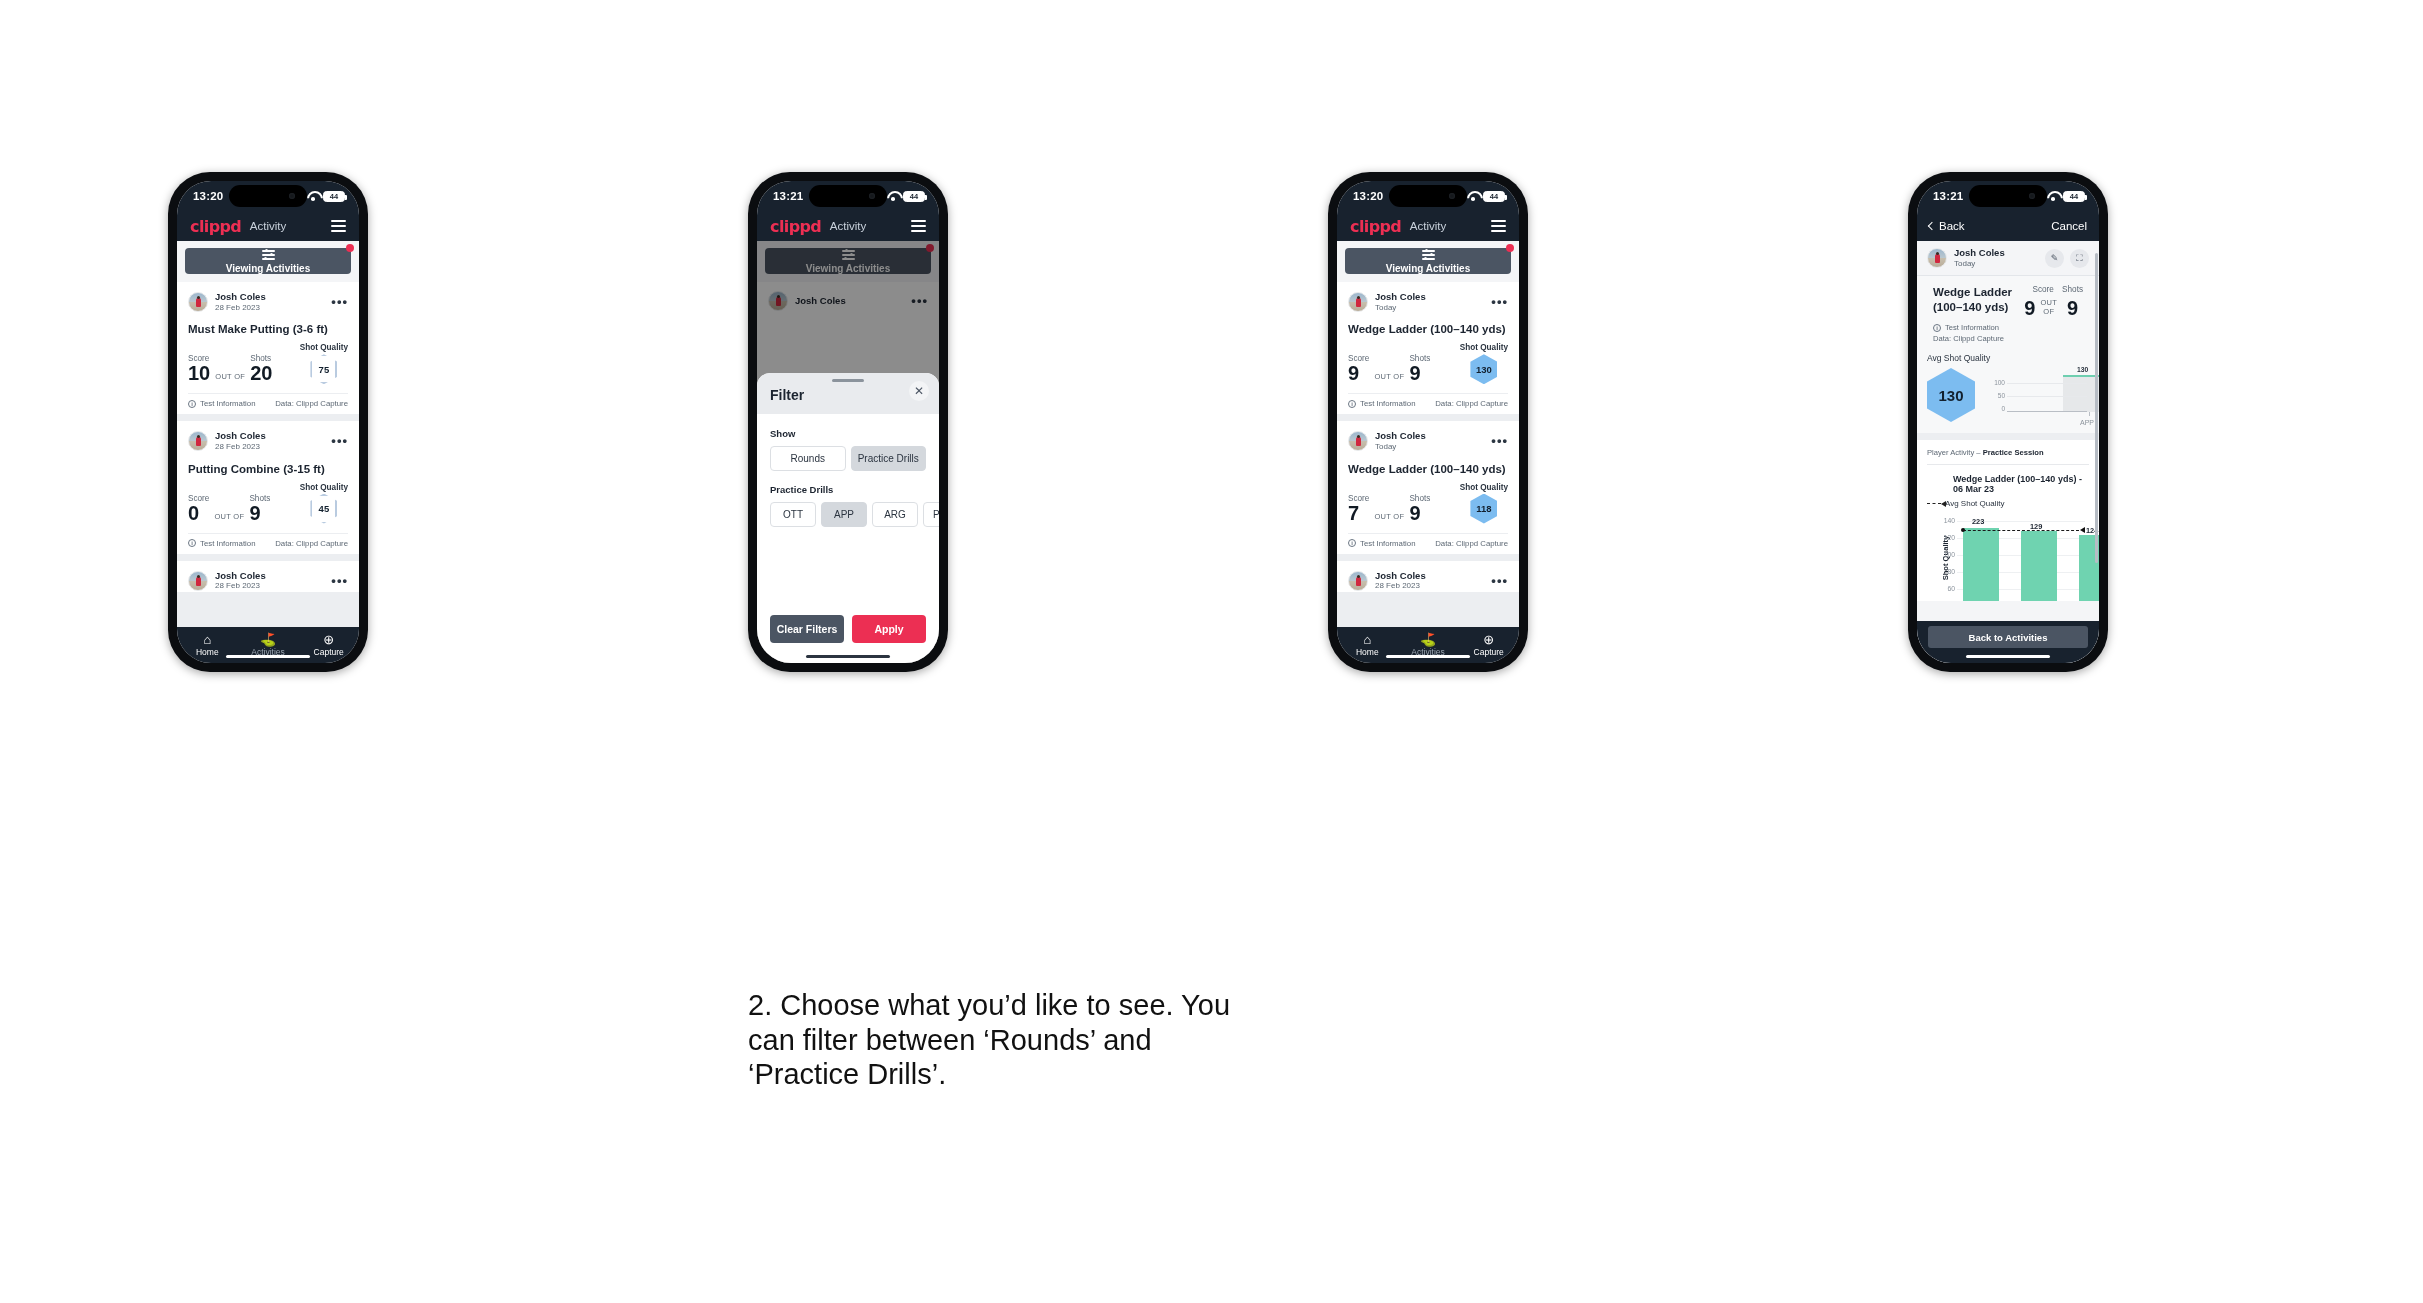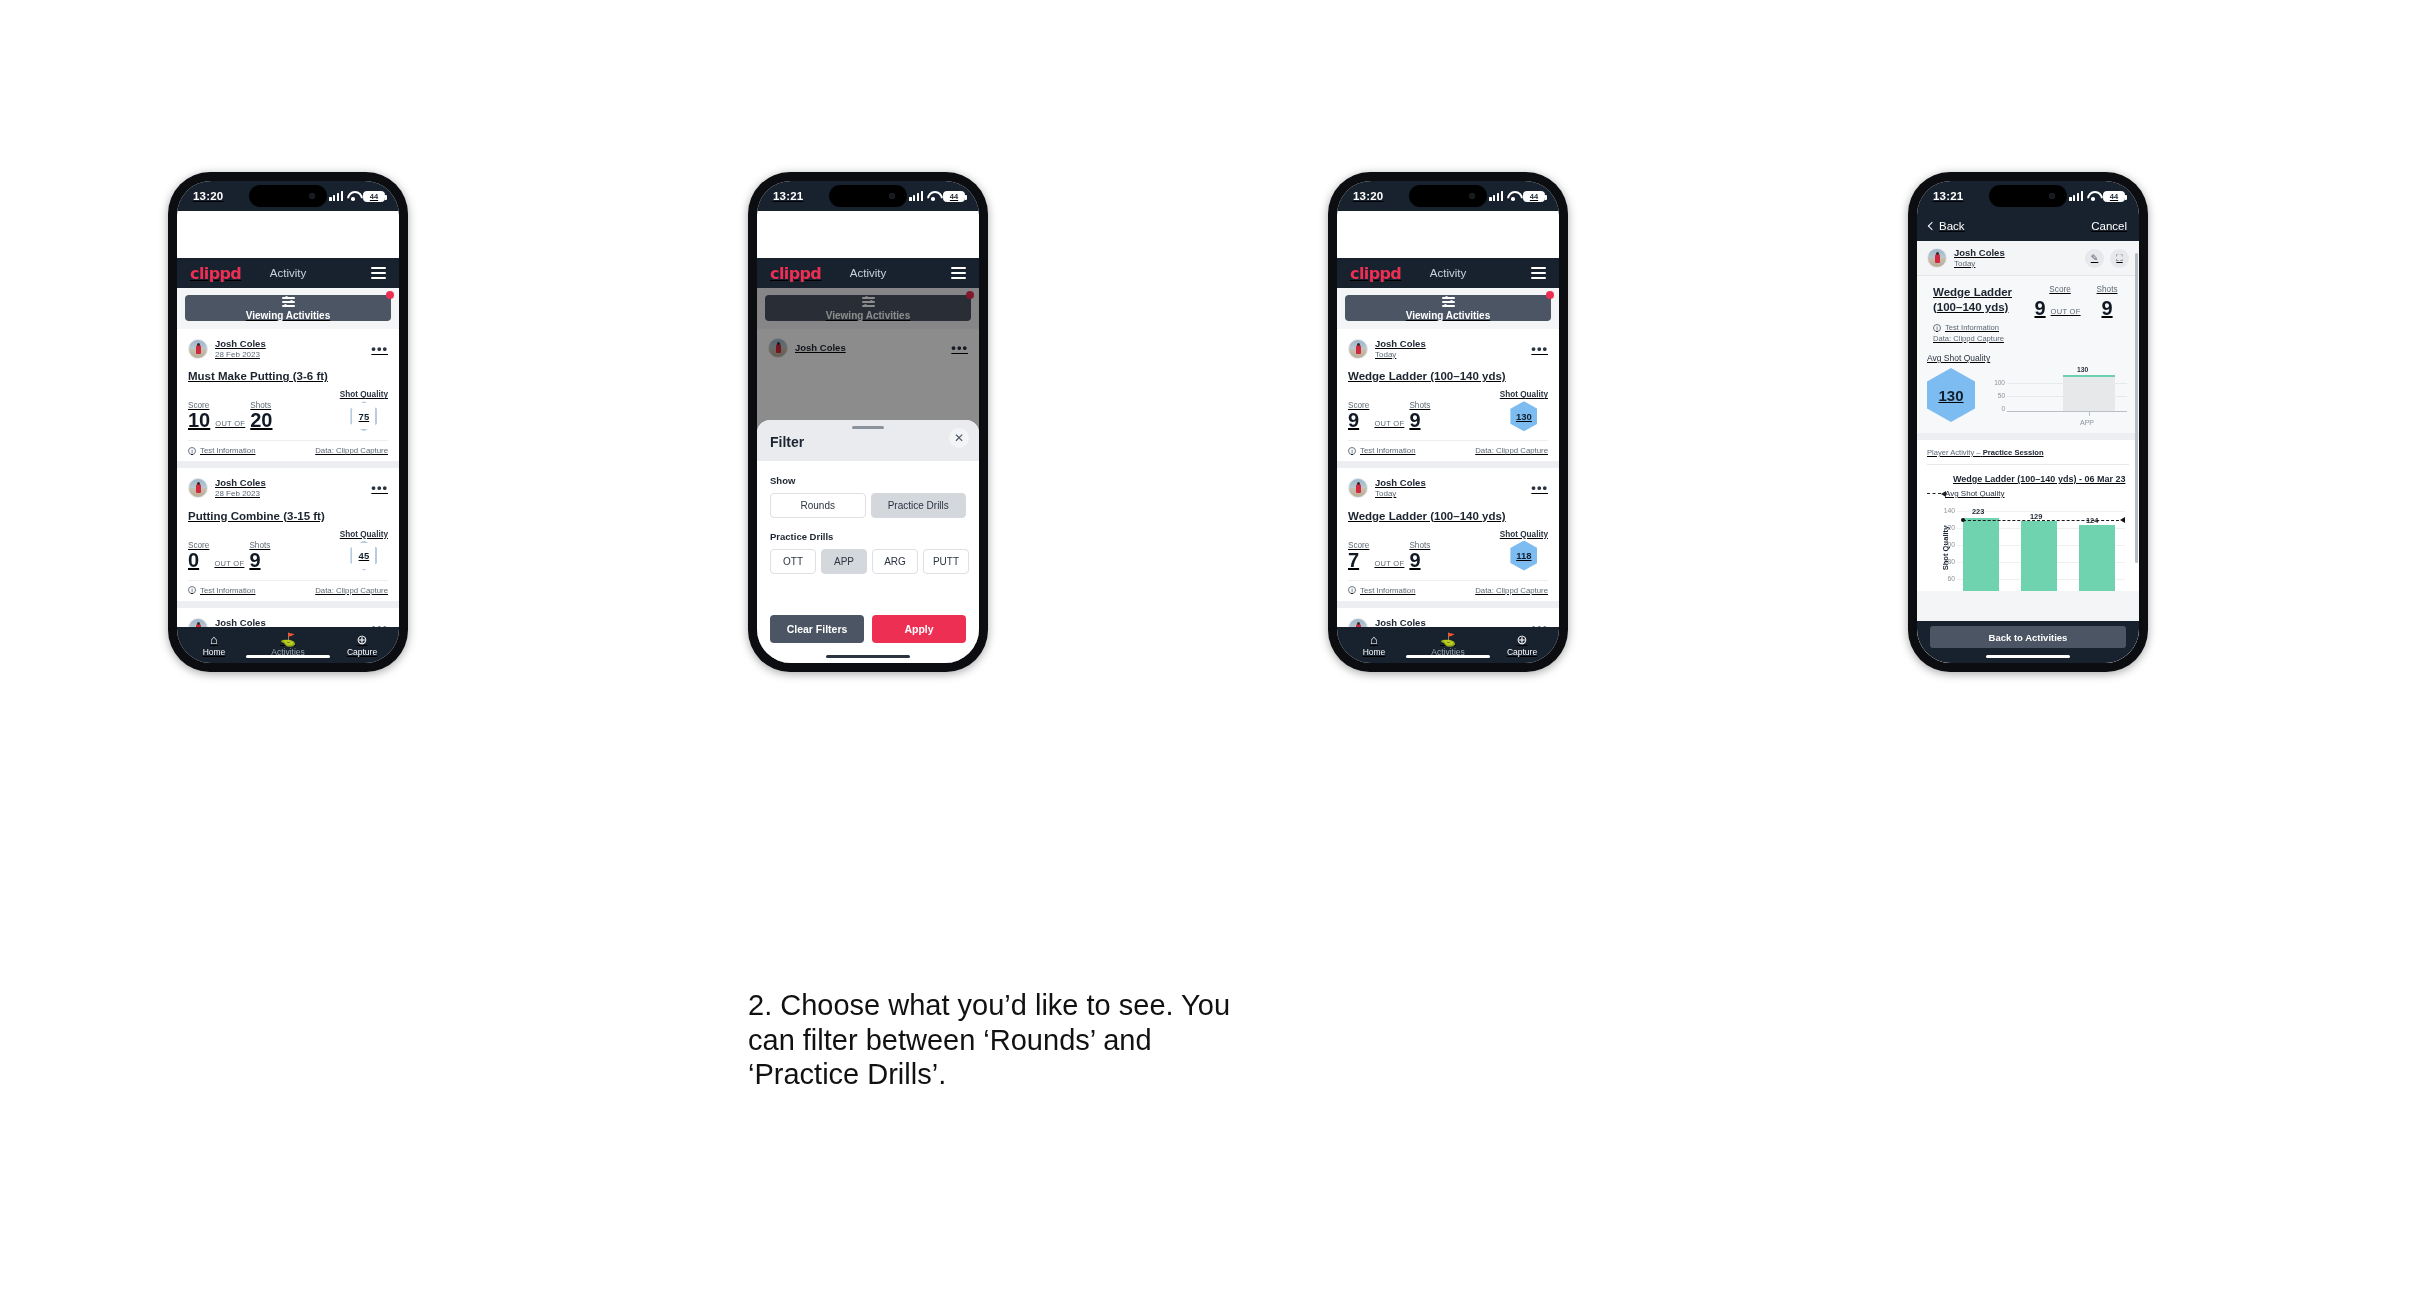--- a/index.html
+++ b/index.html
@@ -2,23 +2,23 @@
 <html><head>
 <meta charset="utf-8">
 <style>
   * { box-sizing: border-box; margin:0; padding:0; }
   html,body { width:2423px; height:1303px; background:#ffffff; }
   body { font-family:"Liberation Sans", sans-serif; }
 
   .stage { position:relative; width:2423px; height:1303px; overflow:hidden; background:#fff; }
 
   
-  .phone { position:absolute; width:240px; height:500px; border-radius:42px;
+  .phone { position:absolute; width:200px; height:500px; border-radius:42px;
            background:#0b0d10; padding:9px; box-shadow:0 2px 10px rgba(0,0,0,.35);
-           transform-origin: top left; text-decoration: underline; }
+           transform-origin: top left; }
   .screen { position:relative; width:100%; height:100%; border-radius:34px;
             overflow:hidden; background:#ffffff; display:flex; flex-direction:column; }
 
   
   .statusbar { height:30px; background:#18222e; color:#fff; display:flex; align-items:center;
                justify-content:space-between; padding:0 14px 0 16px; flex:0 0 auto; position:relative; }
   .st-time { font-size:11.5px; font-weight:bold; letter-spacing:.2px; }
   .notch { position:absolute; left:50%; top:4px; transform:translateX(-50%);
            width:78px; height:22px; background:#000; border-radius:13px; }
   .notch:after{ content:""; position:absolute; right:12px; top:8px; width:6px;height:6px;
@@ -34,21 +34,21 @@
   .wifi:after{content:""; position:absolute; left:4.2px; top:6.2px; width:3.6px;height:3.6px;
       background:#fff; border-radius:50%;}
   .batt { border:1.4px solid #fff; border-radius:3.5px; padding:0 2px; height:11px; min-width:22px;
           display:flex;align-items:center;justify-content:center; font-size:7.5px; font-weight:bold;
           color:#18222e; background:#fff; position:relative; }
   .batt:after{content:""; position:absolute; right:-3.4px; top:3px; width:2px;height:5px;
           background:#fff; border-radius:0 1px 1px 0;}
 
   
   .appbar { height:30px; background:#18222e; display:flex; align-items:center; justify-content:center;
-            padding:0 13px; flex:0 0 auto;margin-top:47px; }
+            padding:0 13px; flex:0 0 auto; }
   .logo { color:#ec2f53; font-size:16px; font-weight:bold; letter-spacing:-.6px; font-family:"DejaVu Sans", sans-serif;}
   .appbar-title { color:#c9d2dc; font-size:11.5px; position:absolute; left:50%; transform:translateX(-50%);}
   .appbar-wrap { position:relative; width:100%; display:flex; align-items:center; justify-content:space-between;}
   .burger { display:flex; flex-direction:column; gap:3px; }
   .burger span { display:block; width:15px; height:2px; background:#fff; border-radius:1px; }
 
   
   .navbar4 { height:30px; background:#18222e; display:flex; align-items:center;
              justify-content:space-between; padding:0 12px; color:#fff; font-size:11.5px; flex:0 0 auto;}
   .nb-back { display:flex; align-items:center; gap:4px; }

